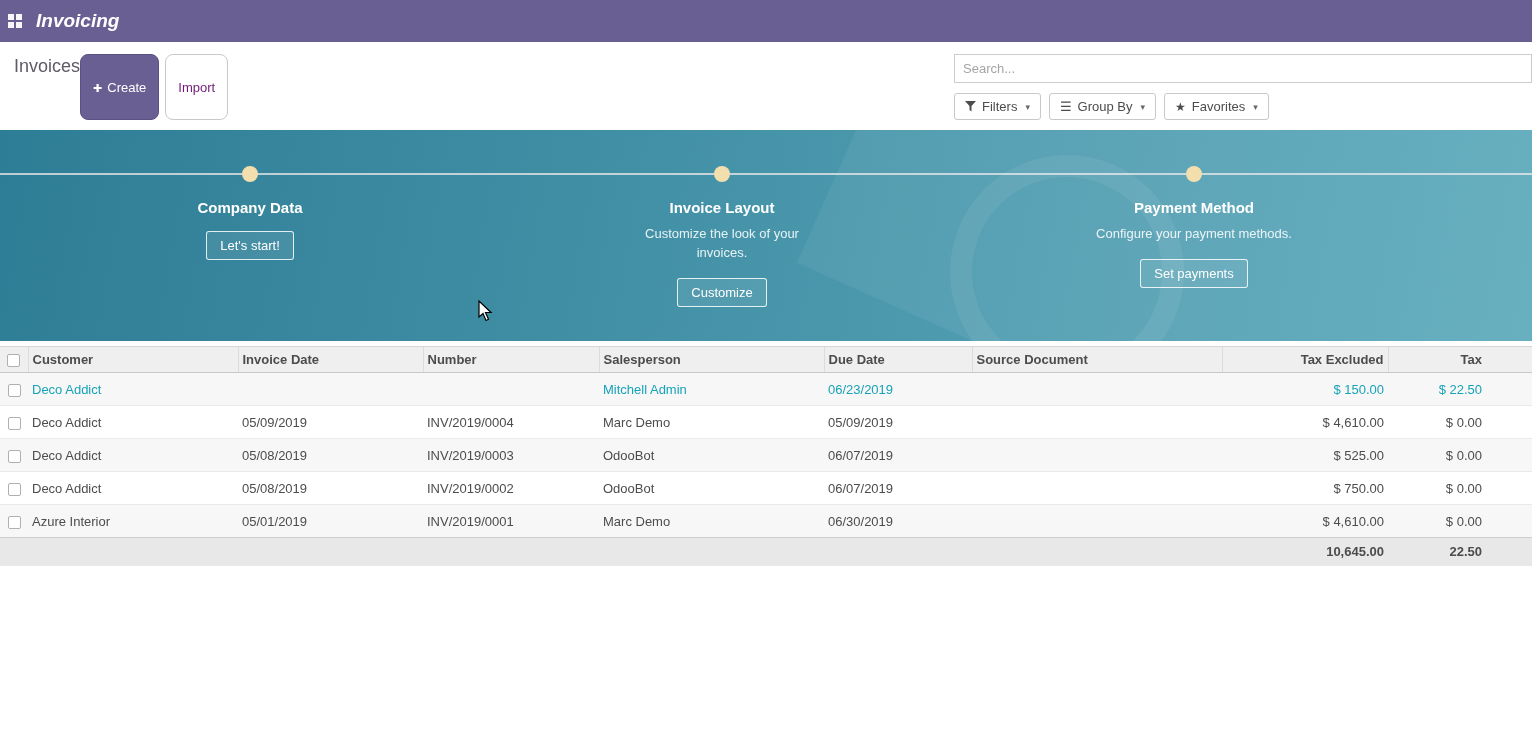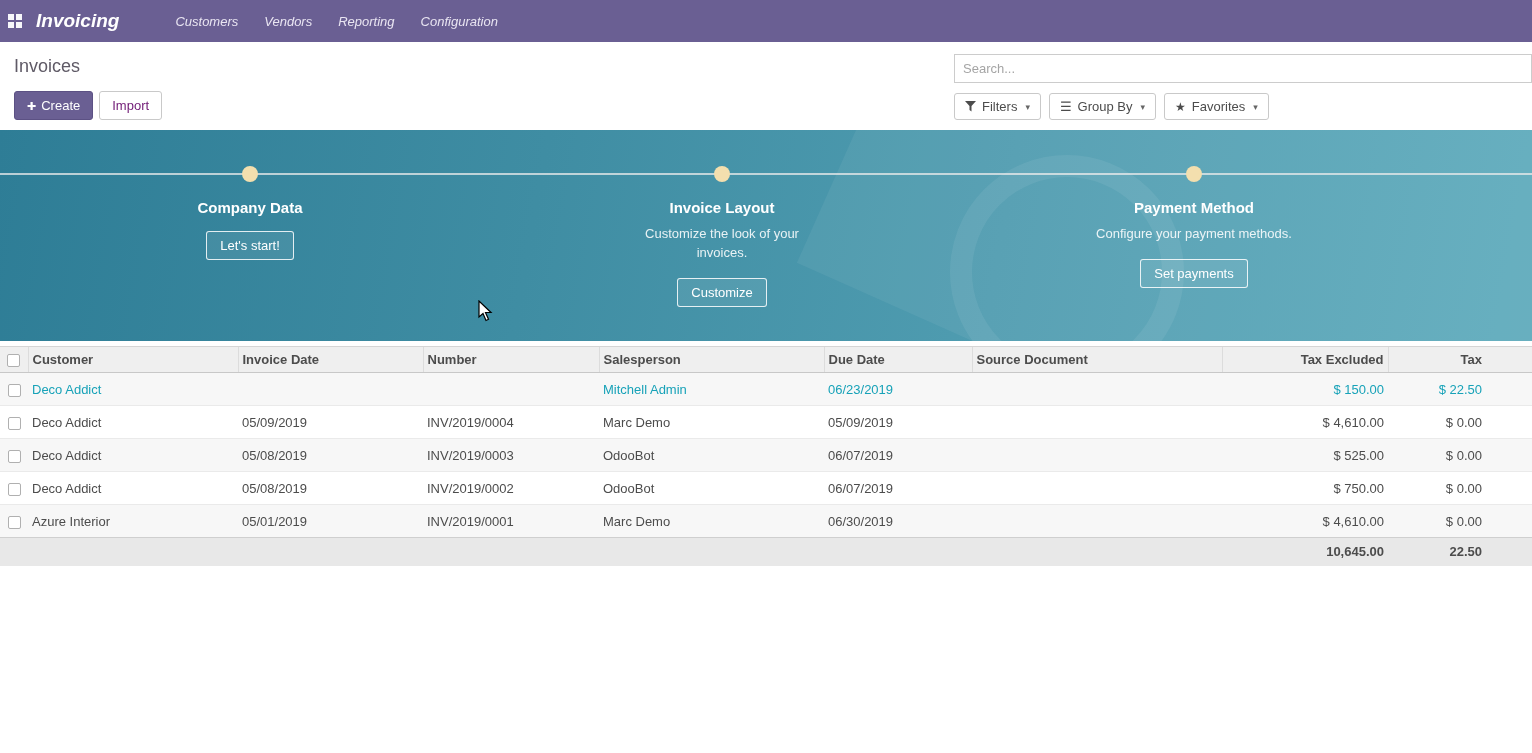--- a/index.html
+++ b/index.html
@@ -10,24 +10,24 @@
   .navbar { height: 42px; background: #6a5f93; display: flex; align-items: center; color: #fff; font-style: italic; }
   .apps-icon { width: 14px; height: 14px; margin: 0 14px 0 8px; display: grid;
     grid-template-columns: 6px 6px; grid-template-rows: 6px 6px; gap: 2px; cursor: pointer; }
   .apps-icon span { background: #ffffff; opacity: .95; }
   .app-title { font-size: 19px; font-weight: bold; margin-right: 56px; cursor: pointer; }
   .nav-menu { display: flex; gap: 26px; font-size: 13px; }
   .nav-menu a { color: #e9e5f2; cursor: pointer; text-decoration: none; }
 
   
   .control-panel { display: flex; justify-content: space-between; padding: 12px 0 10px 14px; height: 88px; }
-  .cp-left { display: flex; flex-direction: column; justify-content: space-between; }
+  .cp-left { display: flex; flex-direction: row; justify-content: space-between; }
   .breadcrumb { font-size: 18px; color: #5f5a66; margin-top: 2px; }
   .cp-buttons { display: flex; gap: 6px; }
-  .btn { font-size: 13px; border-radius: 3px; padding: 6px 12px; cursor: pointer; border: 1px solid transparent; }
+  .btn { font-size: 13px; border-radius: 8px; padding: 6px 12px; cursor: pointer; border: 1px solid transparent; }
   .btn-primary { background: #6a5f93; border-color: #5c5184; color: #fff; }
   .btn-primary .plus { font-size: 11px; margin-right: 5px; }
   .btn-default { background: #fff; border-color: #c9c9c9; color: #701a75; }
   .cp-right { width: 578px; display: flex; flex-direction: column; justify-content: space-between; }
   .search-input { width: 100%; height: 29px; border: 1px solid #ccc; font-size: 13px;
     padding: 0 8px; color: #4c4c4c; font-family: "Liberation Sans", sans-serif; outline: none; }
   .search-input::placeholder { color: #a5a5a5; }
   .filter-row { display: flex; gap: 8px; }
   .btn-filter { display: inline-flex; align-items: center; gap: 6px; background: #fff;
     border: 1px solid #c9c9c9; color: #4c4c4c; font-size: 13px; border-radius: 3px;
@@ -84,26 +84,20 @@
 <body>
 
 <div class="navbar">
   <div class="apps-icon">
     <span></span>
       <span></span>
       <span></span>
       <span></span>
   </div>
   <div class="app-title">Invoicing</div>
-  <div class="nav-menu">
-    <a>Customers</a>
-    <a>Vendors</a>
-    <a>Reporting</a>
-    <a>Configuration</a>
-  </div>
 </div>
 
 <div class="control-panel">
   <div class="cp-left">
     <div class="breadcrumb">Invoices</div>
     <div class="cp-buttons">
       <button class="btn btn-primary">
         <span class="plus">✚</span><span>Create</span>
       </button>
       <button class="btn btn-default">Import</button>

